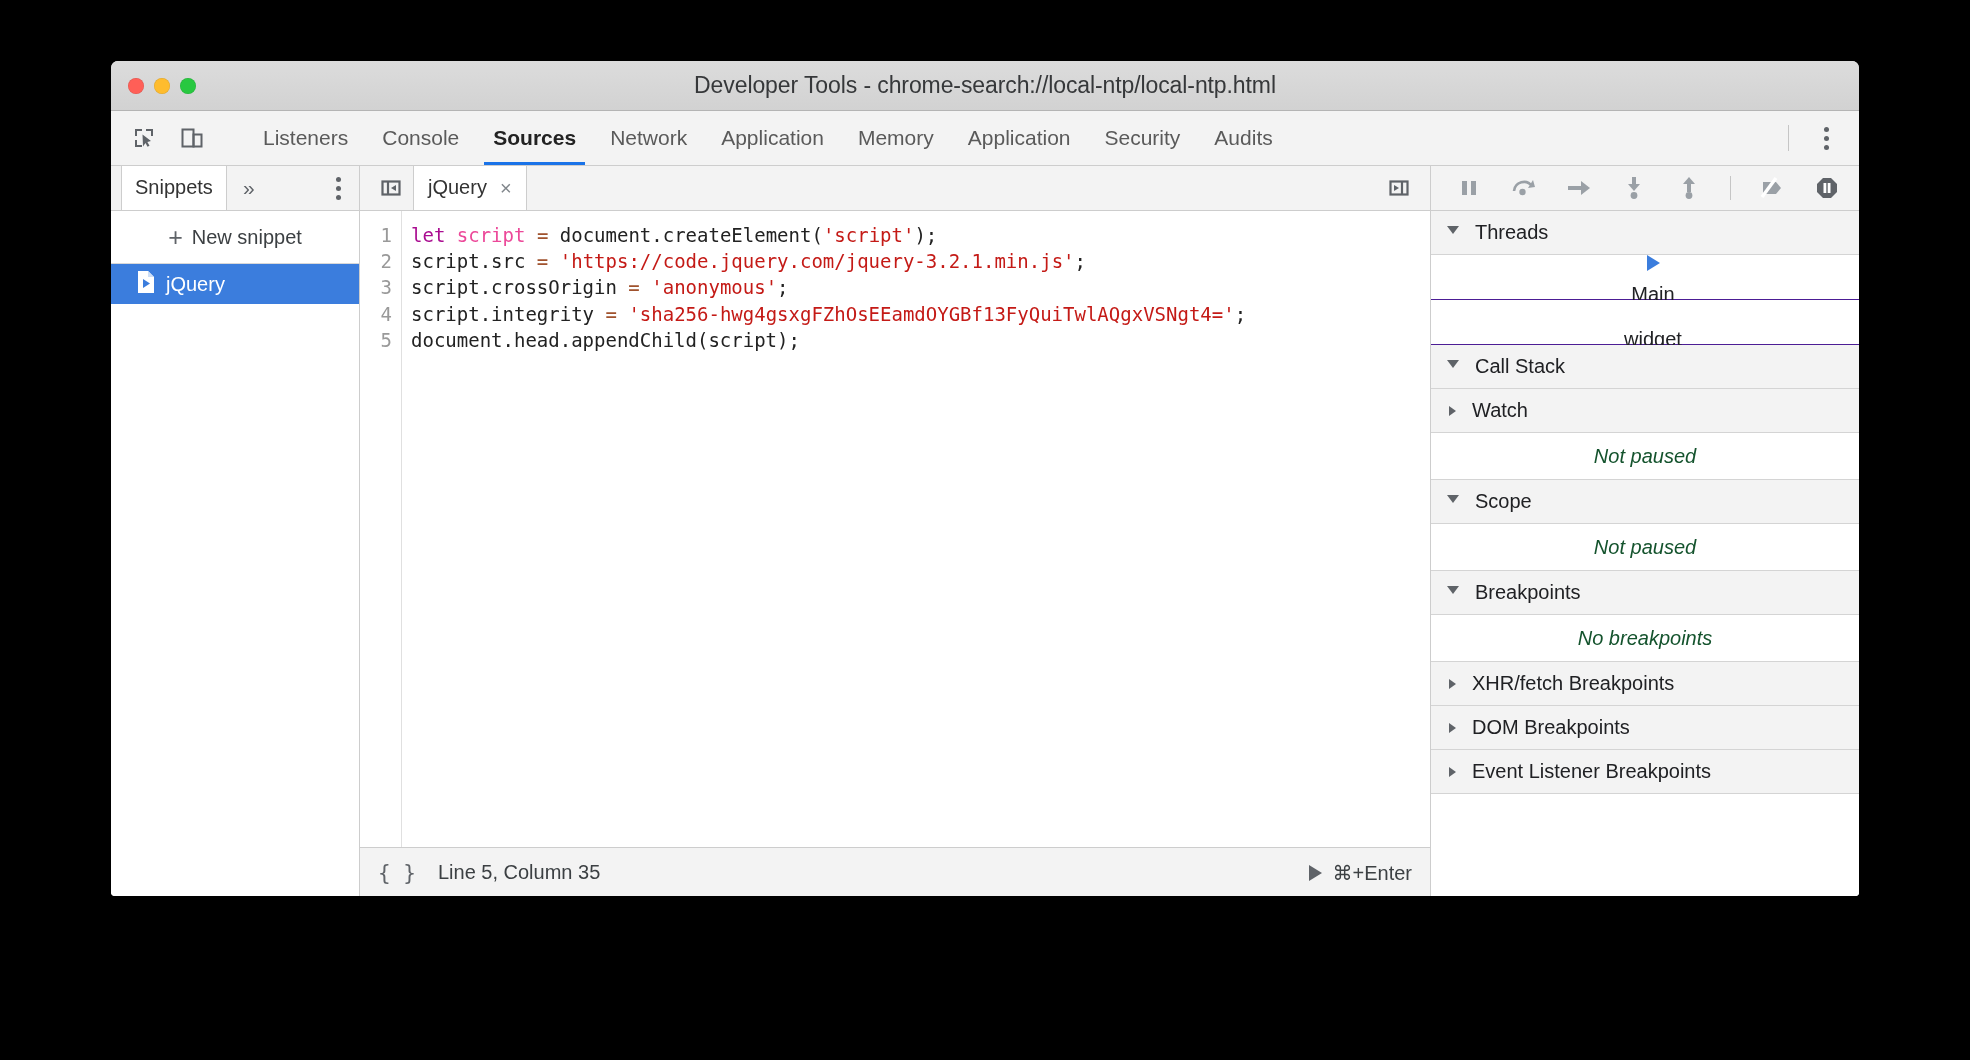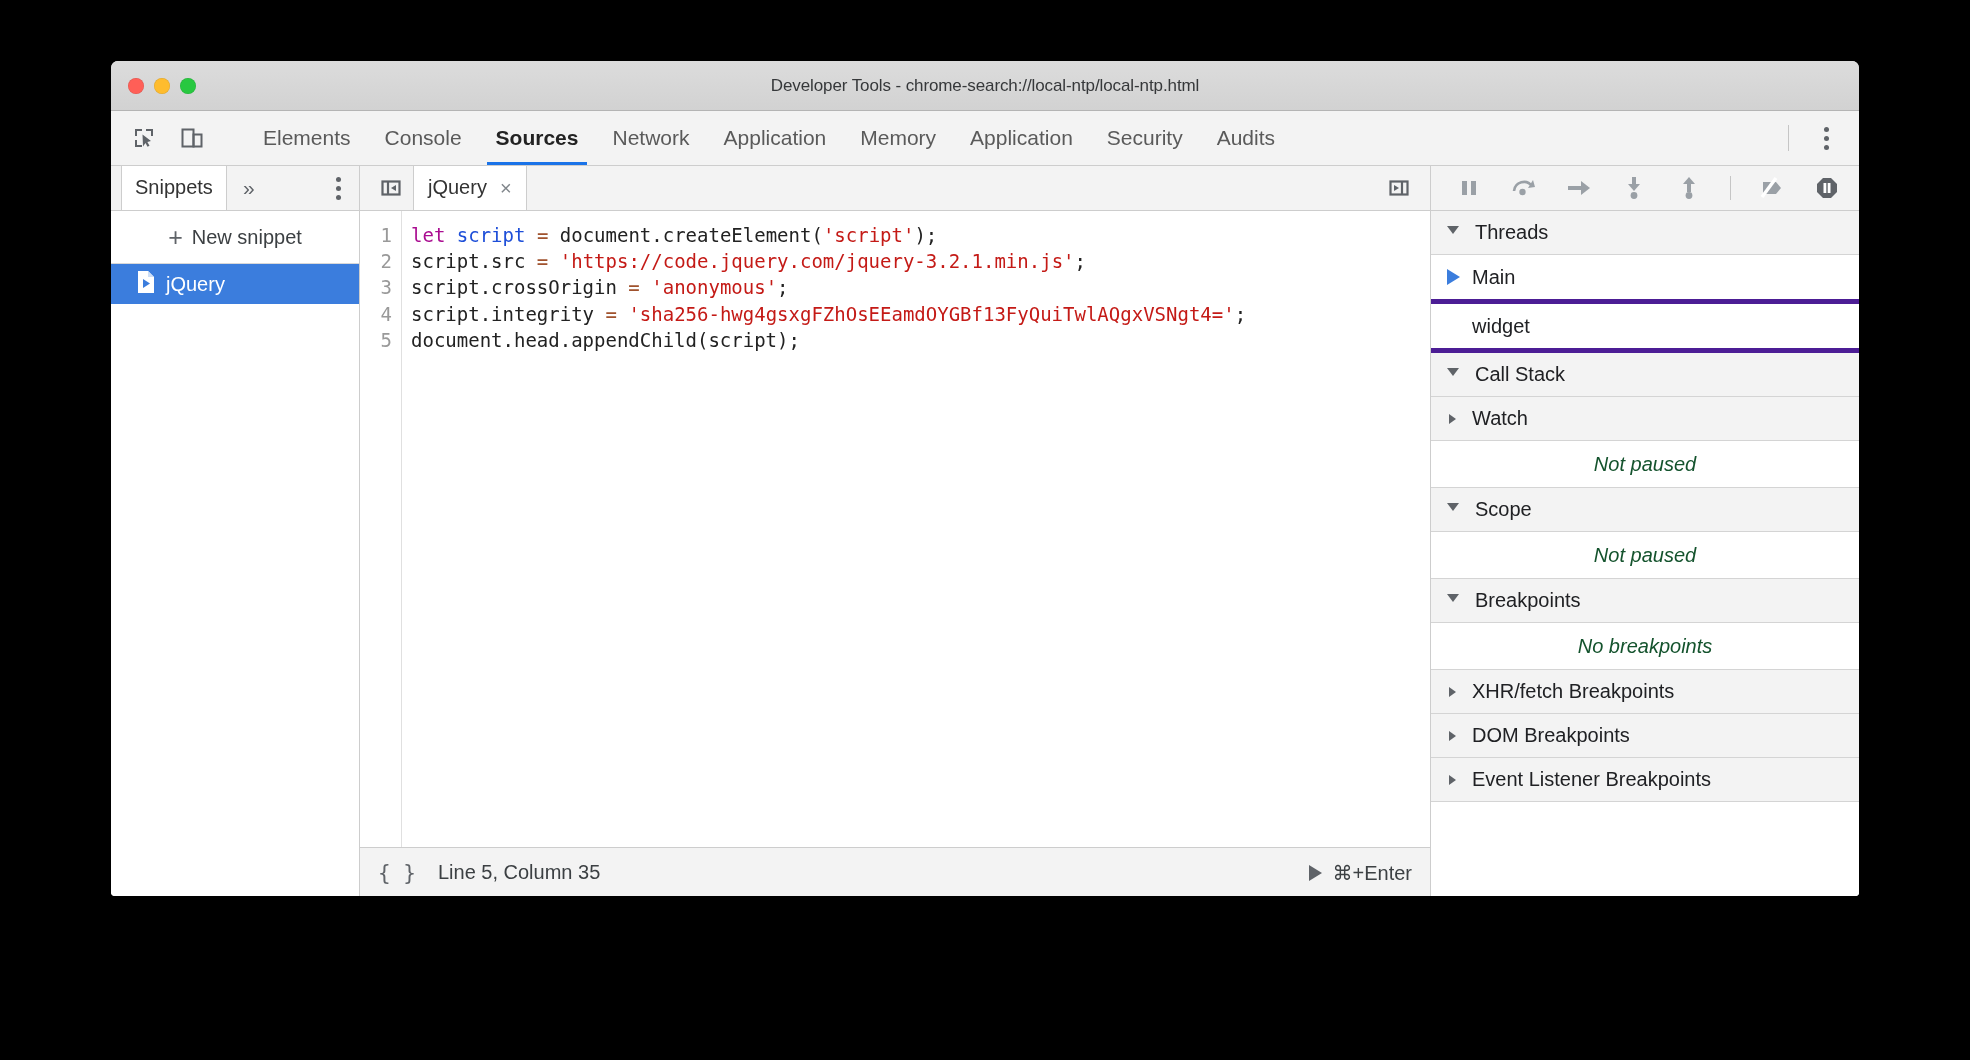--- a/index.html
+++ b/index.html
@@ -48,21 +48,21 @@
     width: 16px; height: 16px;
     border-radius: 50%;
     display: block;
   }
   .dot.red    { background: #ff5f57; box-shadow: inset 0 0 0 0.5px rgba(0,0,0,0.12); }
   .dot.yellow { background: #febc2e; box-shadow: inset 0 0 0 0.5px rgba(0,0,0,0.12); }
   .dot.green  { background: #28c840; box-shadow: inset 0 0 0 0.5px rgba(0,0,0,0.12); }
   #window-title {
     width: 100%;
     text-align: center;
-    font-size: 17px;
+    font-size: 23px;
     color: #36383a;
     letter-spacing: -0.1px;
   }
 
   
   #maintabs {
     height: 54px;
     background: #f3f3f3;
     border-bottom: 1px solid #cdcdcd;
     display: flex;
@@ -281,21 +281,21 @@
   }
   #code {
     padding: 11px 0 0 9px;
     font-family: "DejaVu Sans Mono", monospace;
     font-size: 19px;
     line-height: 26.2px;
     color: #222222;
     white-space: pre;
   }
   .tok-kw   { color: #aa0d91; }
-  .tok-var  { color: #1d4ed8; }
+  .tok-var  { color: #ec4899; }
   .tok-op   { color: #a0522d; }
   .tok-str  { color: #c41a16; }
   .tok-pl   { color: #222222; }
 
   #statusbar {
     height: 49px;
     background: #f3f3f3;
     border-top: 1px solid #cdcdcd;
     display: flex;
     align-items: center;
@@ -383,24 +383,25 @@
     color: #14532d;
     border-bottom: 1px solid #d4d4d4;
     background: #ffffff;
   }
   .thread-row {
     height: 44px;
     display: flex;
     align-items: center;
     font-size: 20px;
     color: #202124;
-    border-bottom: 5px solid #4c1d95;
+    border-bottom: 1px solid #4c1d95;
     background: #ffffff;
     padding-left: 16px;
     gap: 12px;
+    flex-direction: column;
   }
   .thread-arrow {
     width: 0; height: 0;
     border-left: 13px solid #3b7ddd;
     border-top: 8px solid transparent;
     border-bottom: 8px solid transparent;
   }
   .thread-arrow.blank {
     border-left-color: transparent;
   }
@@ -433,21 +434,21 @@
       <div class="tb-icon">
         <svg width="24" height="24" viewBox="0 0 24 24">
           <rect x="2.5" y="3.5" width="11" height="17" fill="none" stroke="#5f6368" stroke-width="2"></rect>
           <rect x="13.5" y="8.5" width="8" height="12" fill="none" stroke="#5f6368" stroke-width="2"></rect>
         </svg>
       </div>
       <div class="vsep"></div>
     </div>
     <div class="tab-list">
       <div class="tab">
-          <span>Elements</span>
+          <span>Listeners</span>
         </div>
       <div class="tab">
           <span>Console</span>
         </div>
       <div class="tab selected">
           <span>Sources</span>
         </div>
       <div class="tab">
           <span>Network</span>
         </div>

